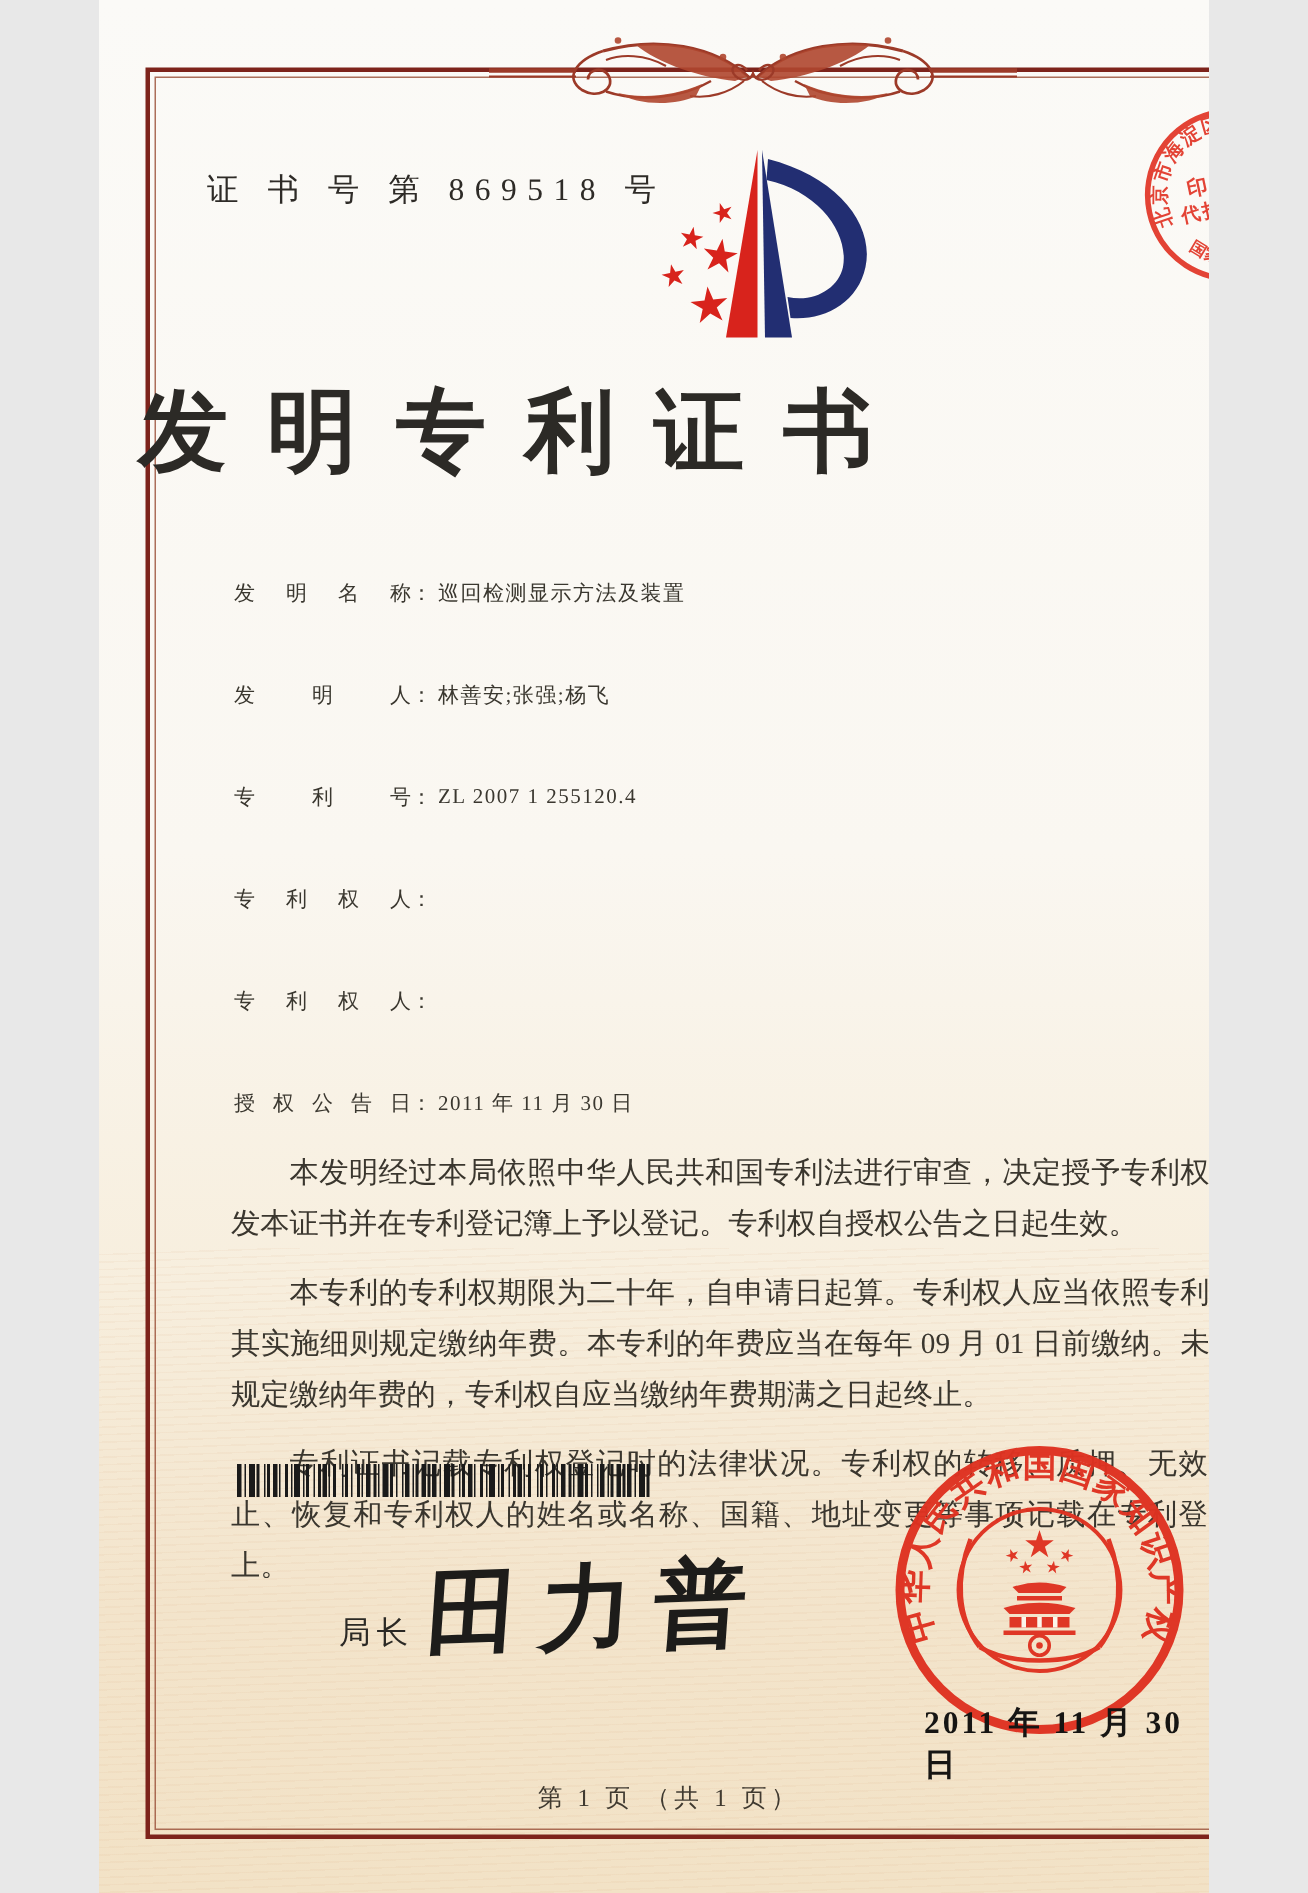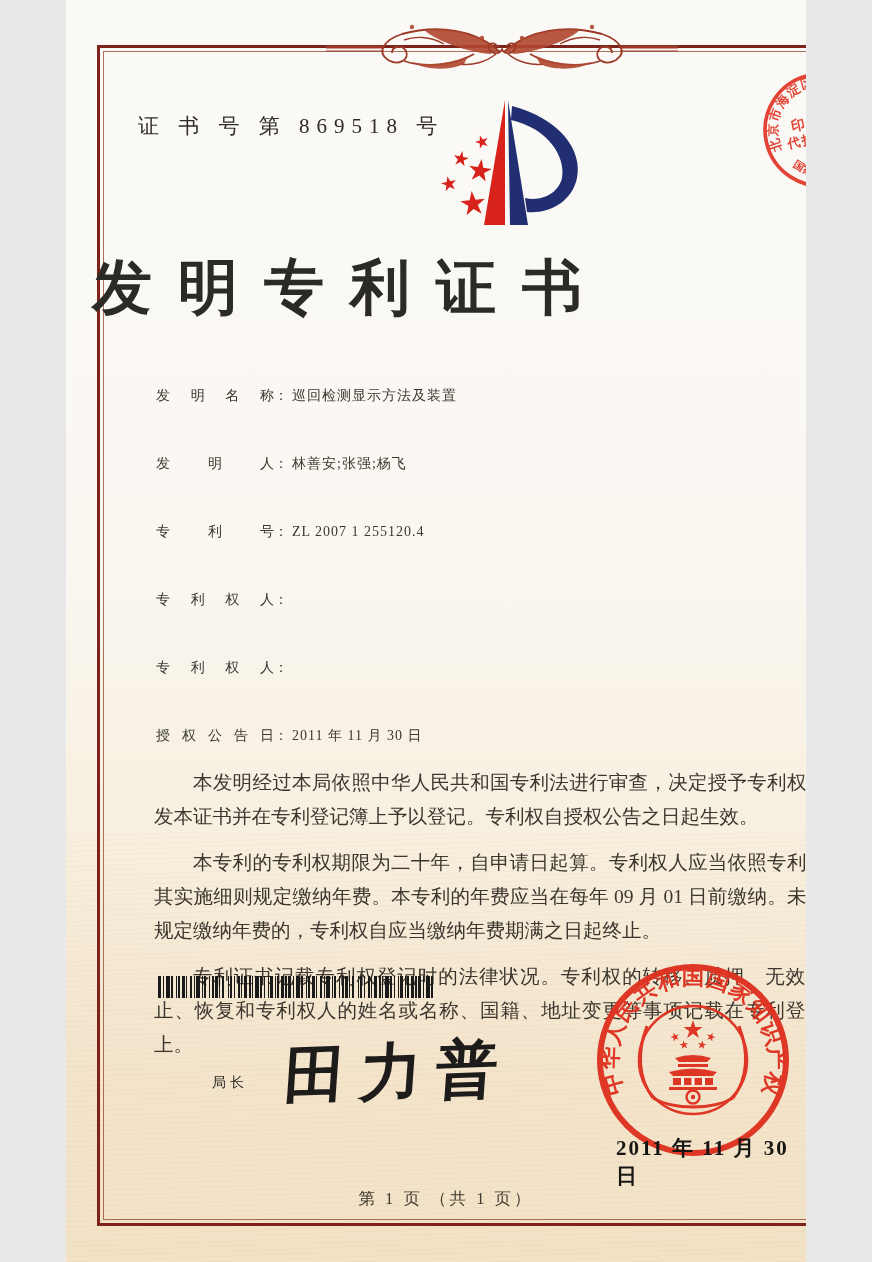--- a/index.html
+++ b/index.html
@@ -38,21 +38,21 @@
     -moz-text-align-last:justify;flex:0 0 118px;
   }
   .fcolon{flex:0 0 auto;padding-right:4px;}
   .fvalue{letter-spacing:1px;}
   .body-text{
     position:absolute;left:76px;top:754px;width:716px;font-size:19.5px;line-height:34px;
     text-align:justify;color:#3a362e;
   }
   .body-text p{margin:12px;text-indent:2em;}
   .barcode{position:absolute;left:92px;top:976px;width:278px;height:22px;}
-  .sig-title{position:absolute;left:146px;top:1074px;font-size:14px;letter-spacing:4px;color:#2b2925;}
+  .sig-title{position:absolute;left:160px;top:1074px;font-size:21px;letter-spacing:4px;color:#2b2925;}
   .sig-name{
     position:absolute;left:218px;top:1030px;font-size:62px;font-weight:600;letter-spacing:14px;
     color:#1d1c1a;transform:rotate(-2deg) skewX(-6deg);
   }
   .seal{position:absolute;left:527px;top:960px;width:200px;height:200px;opacity:.97;}
   .seal-date{
     position:absolute;left:550px;top:1134px;font-size:21px;font-weight:bold;letter-spacing:2px;
     color:#161513;z-index:3;
   }
   .footer{

